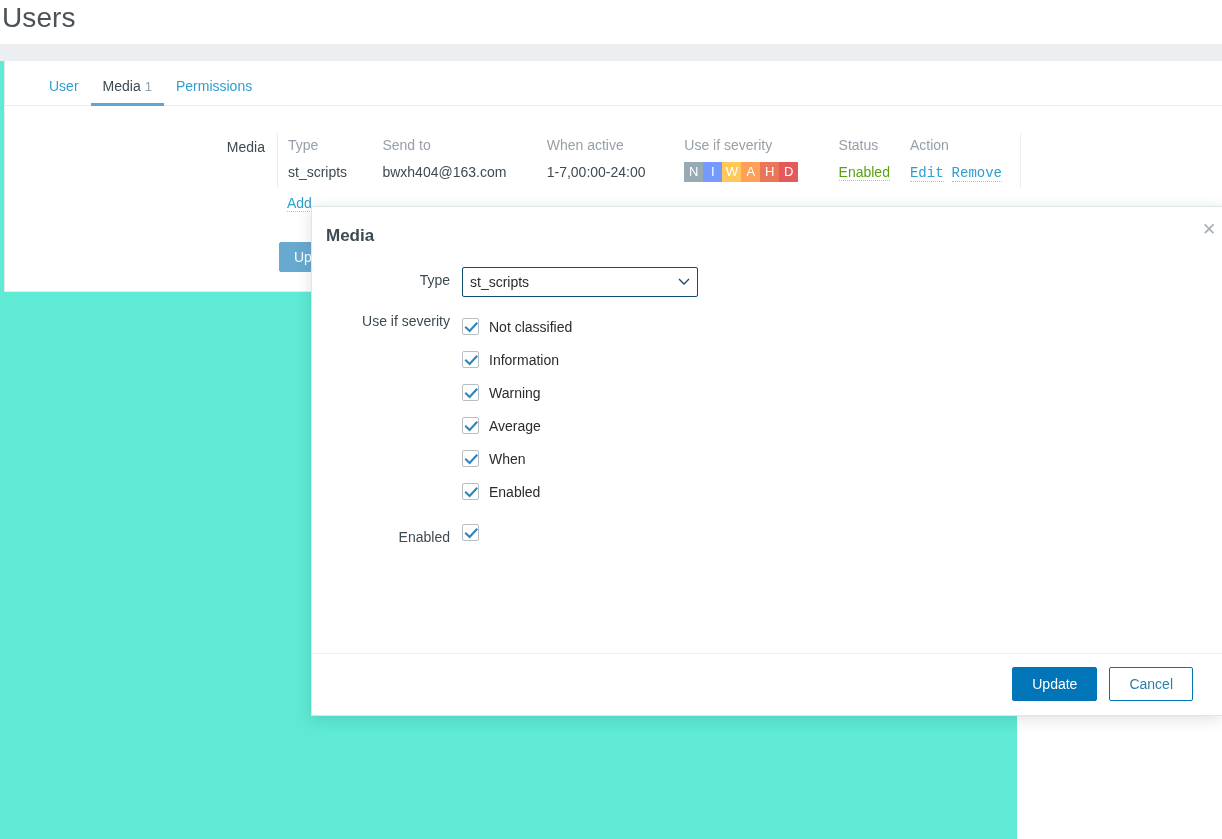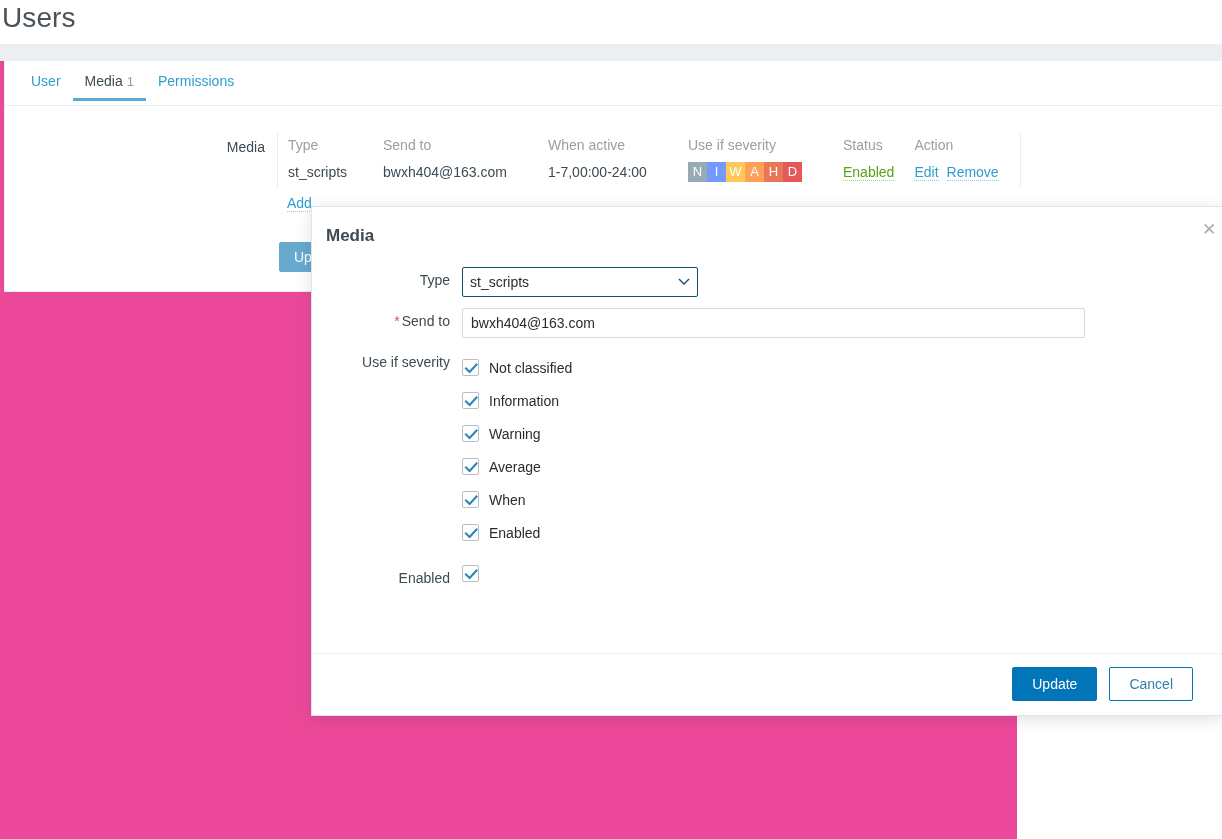--- a/index.html
+++ b/index.html
@@ -7,21 +7,21 @@
     margin: 0; padding: 0;
     width: 1222px; height: 839px;
     background: #ffffff;
     font-family: "Liberation Sans", sans-serif;
     font-size: 12px;
     color: #2b2b2b;
     overflow: hidden;
   }
 
   
-  #page { position: relative; width: 1017px; height: 839px; background: #ec4899; }
+  #page { position: relative; width: 1017px; height: 839px; background: #5eead4; }
 
   #page-header {
     position: absolute; left: 0; top: 0; width: 1222px; height: 44px;
     background: #ffffff;
   }
   #page-title {
     position: absolute; left: 2px; top: 2px;
     font-size: 28px; font-weight: 400; color: #4b5259;
     letter-spacing: 0.1px;
   }
@@ -37,22 +37,22 @@
     width: 1218px; height: 231px;
     background: #ffffff;
     border: 1px solid #e8eaec;
     border-top: none; border-right: none;
   }
 
   
   #tabs {
     position: absolute; left: 0; top: 0; height: 45px; width: 100%;
     border-bottom: 1px solid #ebeef0;
-    padding-left: 14px;
-    display: flex; align-items: flex-start;
+    padding-left: 32px;
+    display: flex; align-items: flex-end;
   }
   .tab {
     position: relative;
     padding: 12px 12px 11px 12px;
     font-size: 14px;
     color: #2e9ed0;
     cursor: pointer;
     white-space: nowrap;
   }
   .tab .cnt { color: #8d9fa8; margin-left: 4px; font-size: 13px; }
@@ -79,21 +79,21 @@
   }
   table#media-table { border-collapse: collapse; width: 100%; }
   table#media-table th {
     text-align: left; font-weight: 400; font-size: 14px;
     color: #97a0a8; padding: 4px 10px 6px 10px;
   }
   table#media-table td {
     text-align: left; font-size: 14px; color: #3d4a52;
     padding: 3px 10px 6px 10px; vertical-align: middle;
   }
-  .lnk { color: #2e9ed0; border-bottom: 1px dotted #9cc9e2; cursor: pointer; }
+  .lnk { color: #2e9ed0; border-bottom: 1px dotted #9cc9e2; cursor: pointer; font-family: Liberation Mono, monospace; }
   .lnk-green { color: #59a312; border-bottom: 1px dotted #a7cf80; cursor: pointer; }
   td.action-cell span { margin-right: 8px; }
 
   
   .sev-strip { display: inline-flex; }
   .sev {
     width: 19px; height: 20px; line-height: 20px;
     text-align: center; font-size: 13px; color: #ffffff;
   }
 
@@ -279,24 +279,20 @@
         <div class="sel-wrap">
           <select class="field" id="type-select"><option value="st_scripts">st_scripts</option></select>
           <span class="sel-arrow">
             <svg width="12" height="8" viewBox="0 0 12 8">
                 <polyline points="1,1 6,6 11,1" fill="none" stroke="#1b4e6b" stroke-width="1.4"></polyline>
               </svg>
           </span>
         </div>
       </div>
 
-      <div class="frow">
-        <div class="flabel"><span class="req">*</span><span>Send to</span></div>
-        <input class="field" type="text" id="send-to-input" placeholder="" value="bwxh404@163.com" style="">
-      </div>
 
 
       <div class="frow">
         <div class="flabel">Use if severity</div>
         <div id="sev-list">
             <div class="cbrow">
               <div class="cbox">
                 <svg width="15" height="13" viewBox="0 0 15 13">
                   <polyline points="2,6.5 5.6,10 12.5,2.5" fill="none" stroke="#2e84bd" stroke-width="2.1" stroke-linecap="square"></polyline>
                 </svg>

